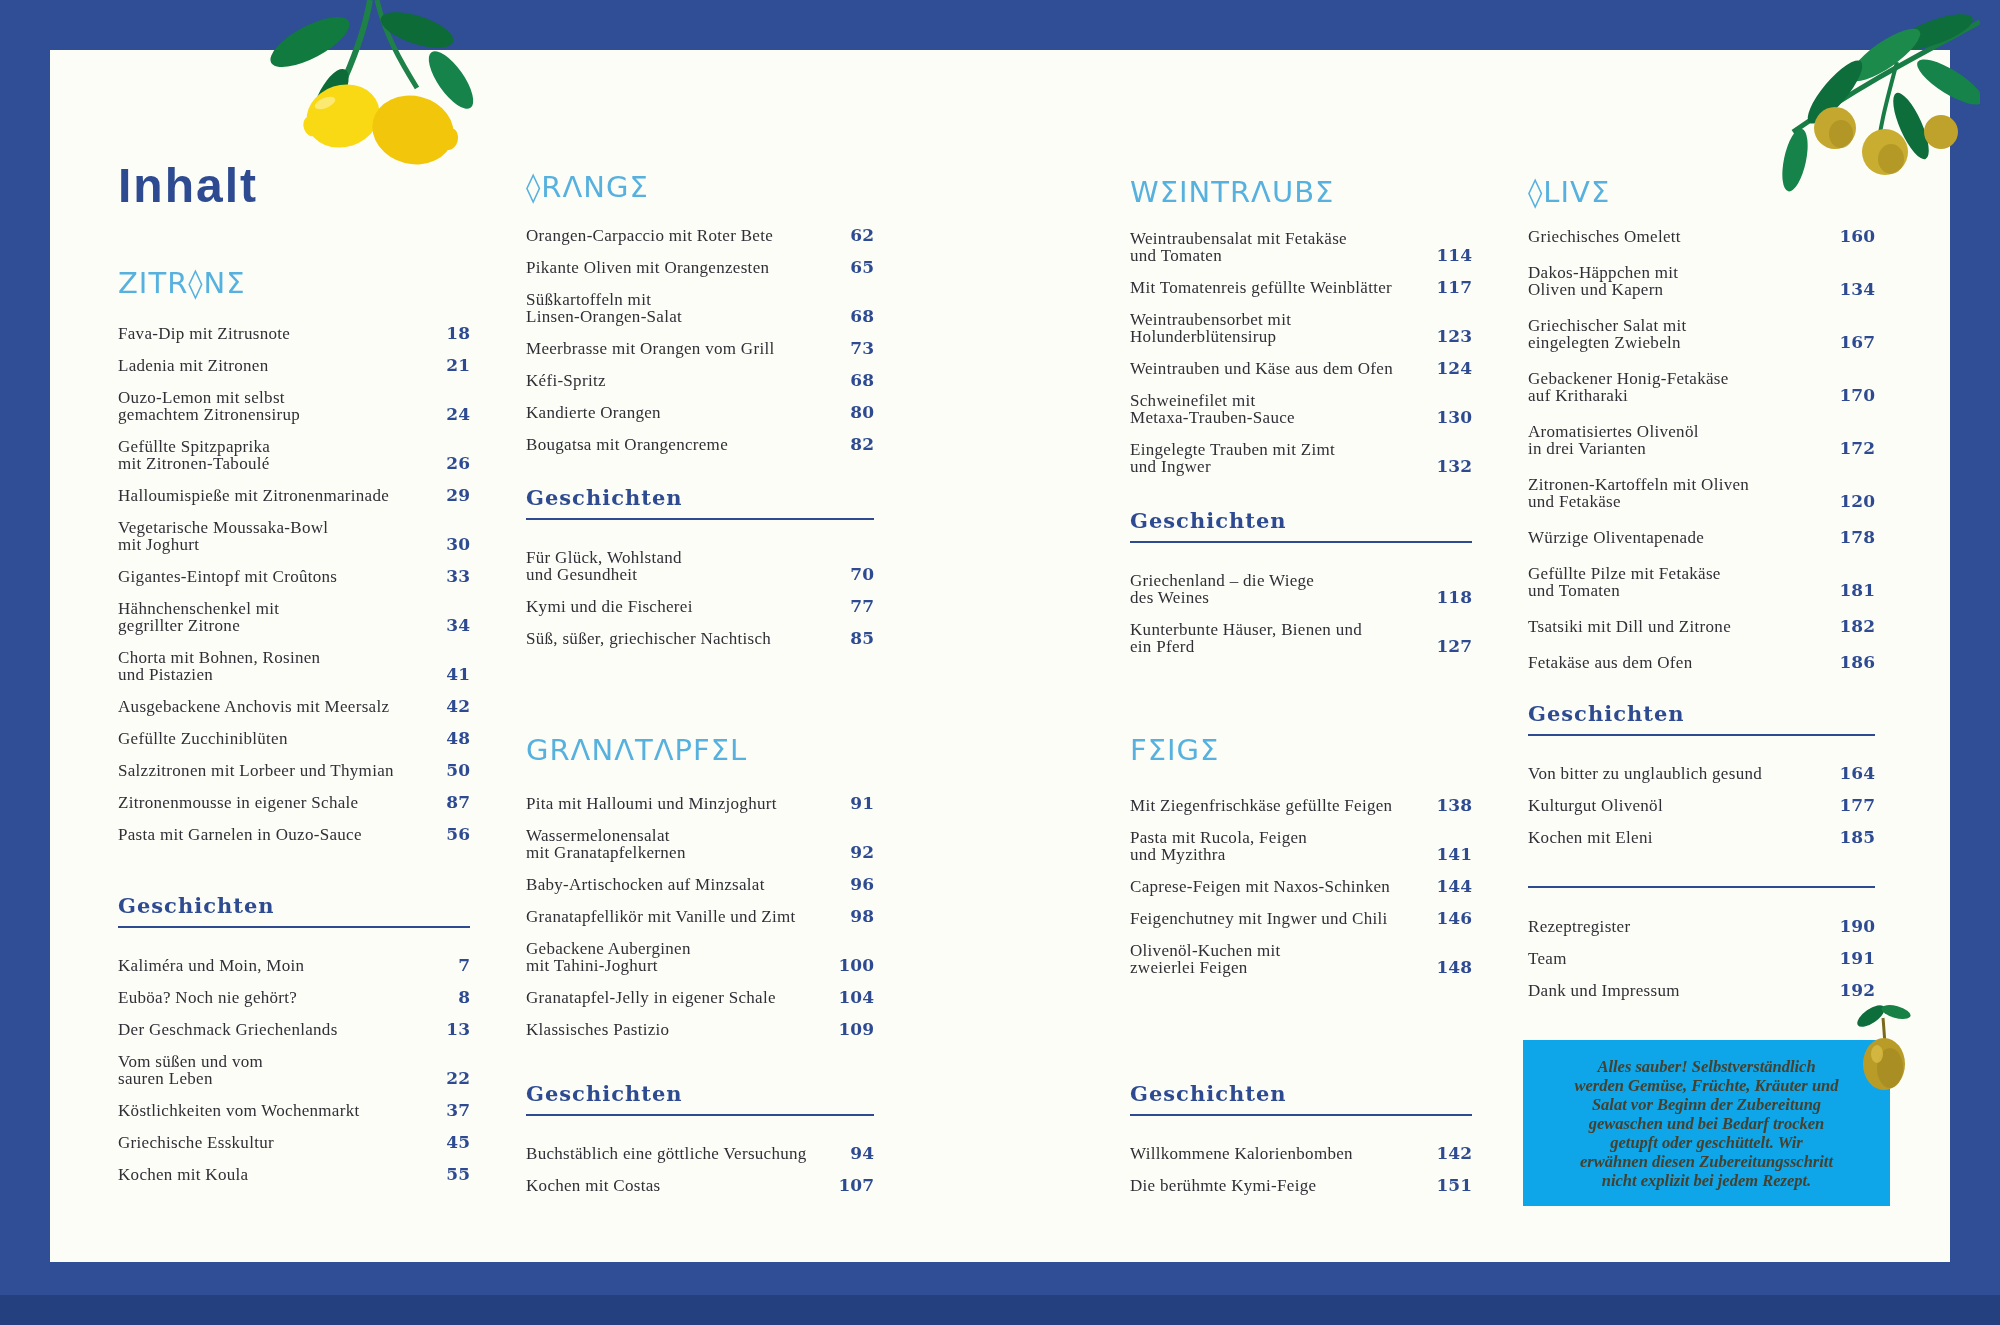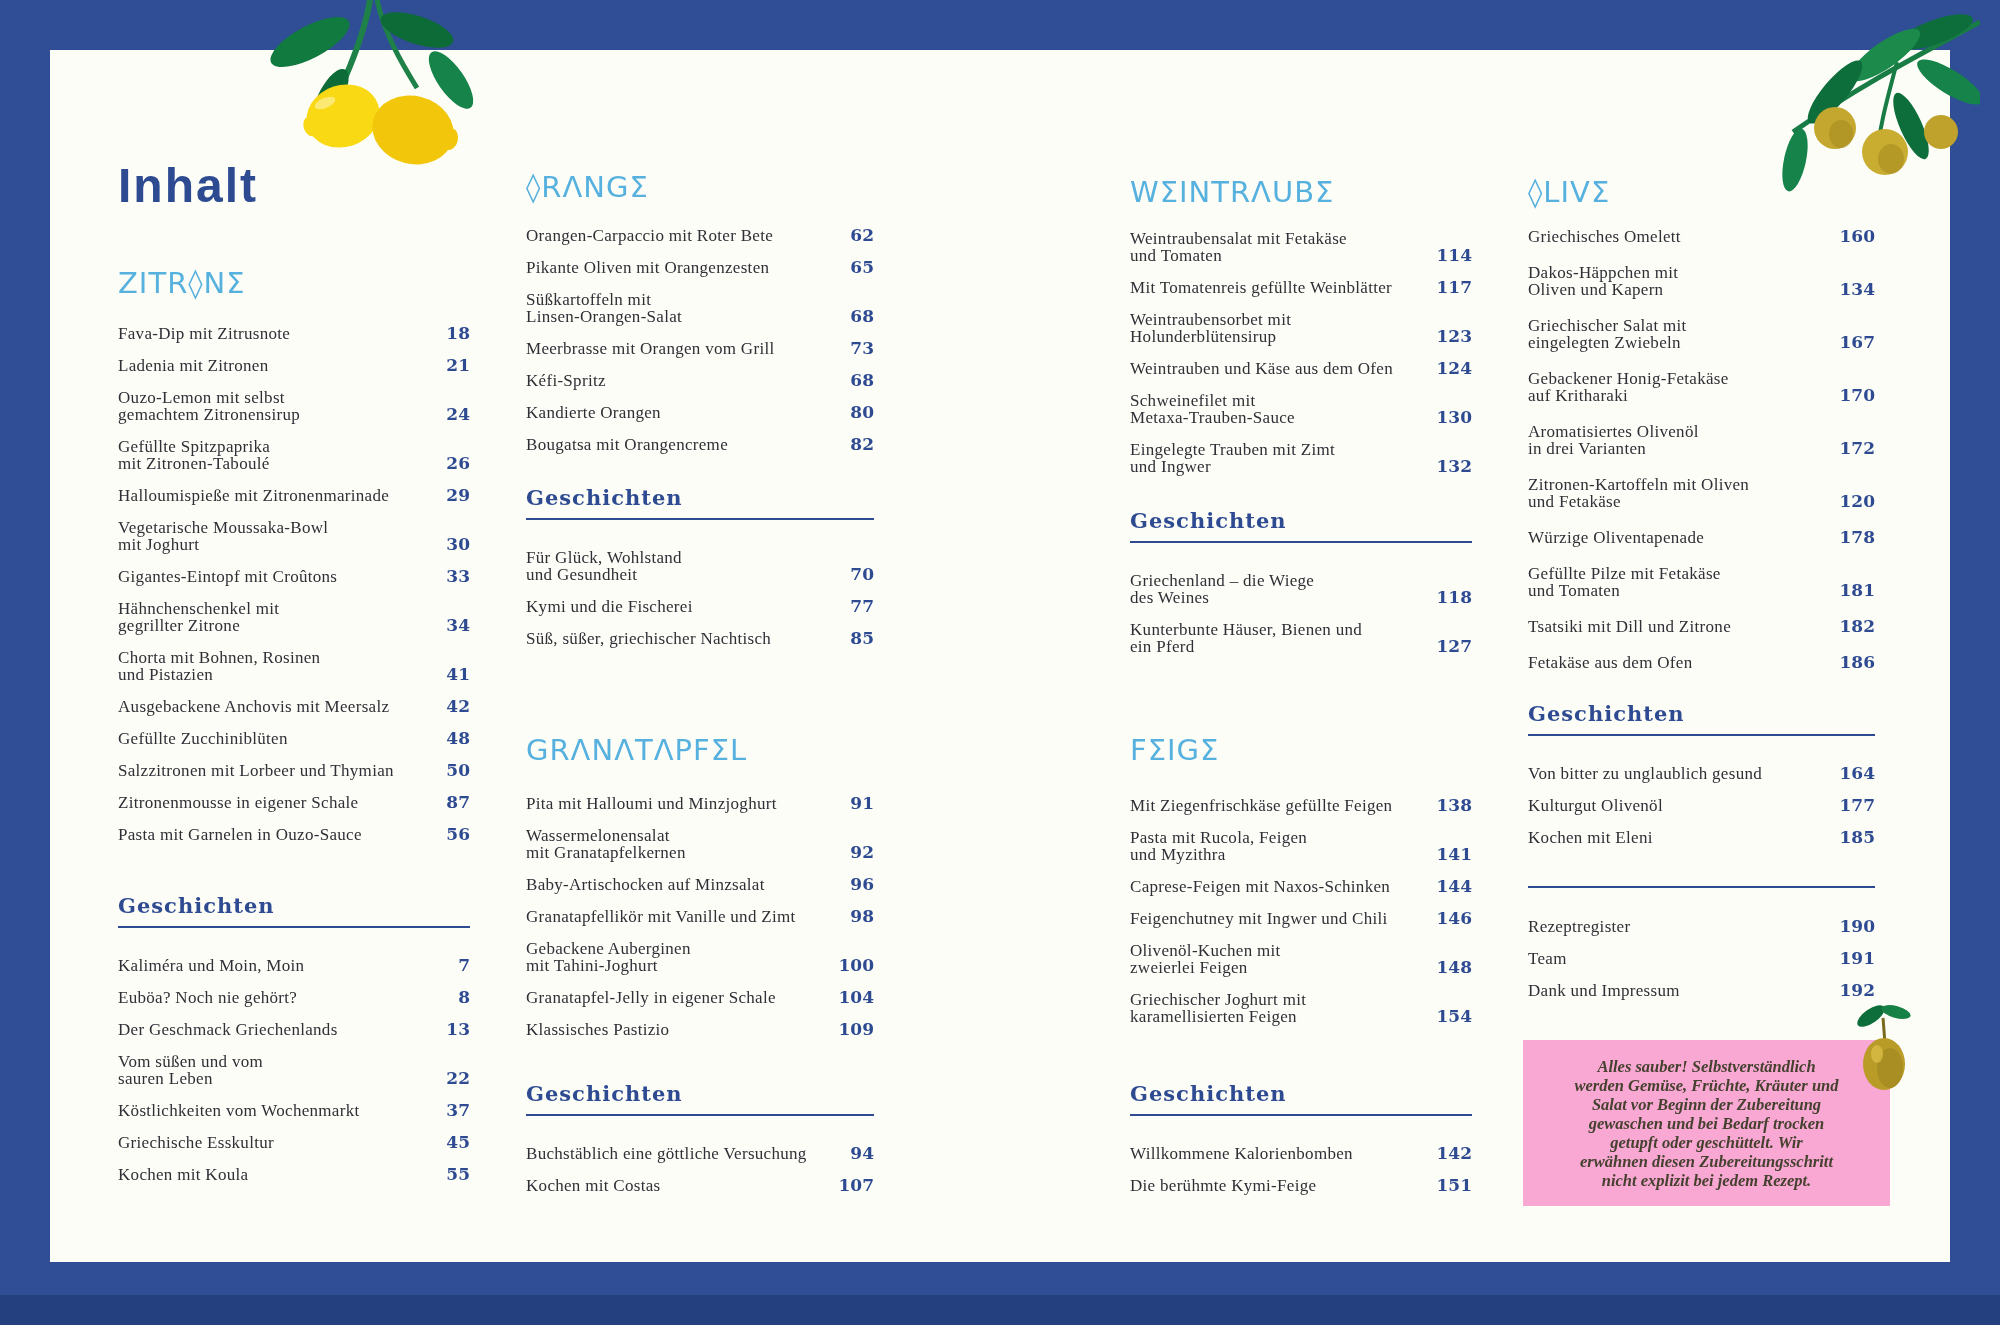--- a/index.html
+++ b/index.html
@@ -45,21 +45,21 @@
   .stories-head{
     margin:0;
     font-family:"DejaVu Serif",serif;font-weight:700;
     font-size:21px;line-height:22px;color:#2e4b92;letter-spacing:1px;
   }
   .rule{height:2px;background:#2e4b92;margin-top:9px;}
   .story-list{margin-top:29px;}
   .divider{position:absolute;height:2px;background:#2e4b92;}
   .note{
     position:absolute;left:1523px;top:1040px;width:367px;height:166px;
-    background:#f9a8d4;
+    background:#0ea5e9;
     display:flex;align-items:center;justify-content:center;text-align:center;
   }
   .note-text{
     font-style:italic;font-weight:700;
     font-size:16.5px;line-height:19px;color:#45412e;
     white-space:pre-line;
   }
   .deco{position:absolute;pointer-events:none;}
 </style>
 </head>
@@ -334,25 +334,20 @@
       <span class="p">144</span>
     </div>
   <div class="entry">
       <span class="t">Feigenchutney mit Ingwer und Chili</span>
       <span class="p">146</span>
     </div>
   <div class="entry">
       <span class="t">Olivenöl-Kuchen mit
 zweierlei Feigen</span>
       <span class="p">148</span>
-    </div>
-  <div class="entry">
-      <span class="t">Griechischer Joghurt mit
-karamellisierten Feigen</span>
-      <span class="p">154</span>
     </div>
 </div>
 <div class="stories" style="left:1130px;top:1083px;width:342px;">
   <h3 class="stories-head">Geschichten</h3>
   <div class="rule"></div>
   <div class="story-list">
     <div class="entry">
         <span class="t">Willkommene Kalorienbomben</span>
         <span class="p">142</span>
       </div>

